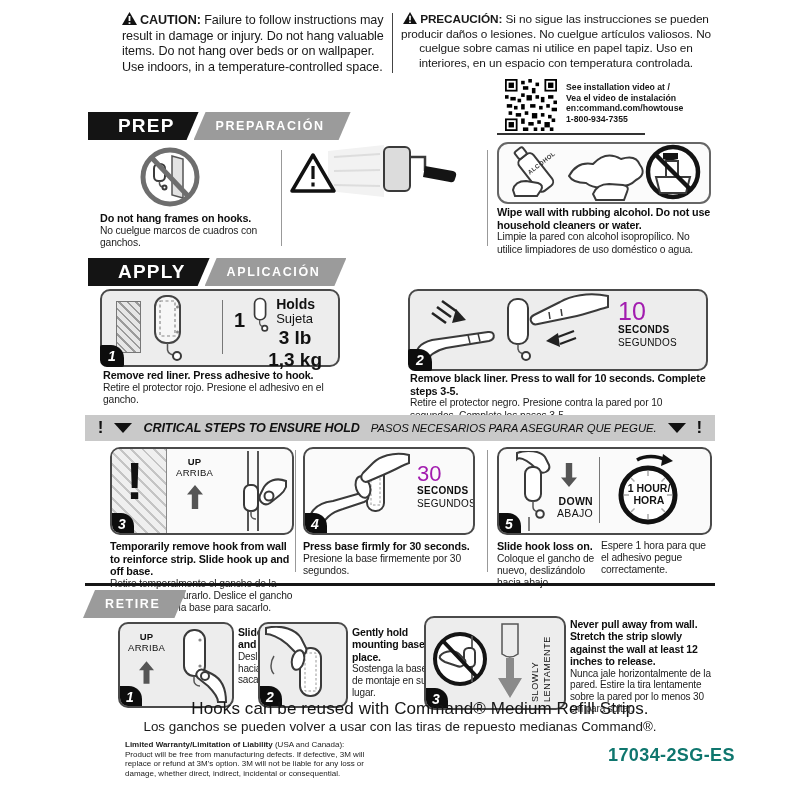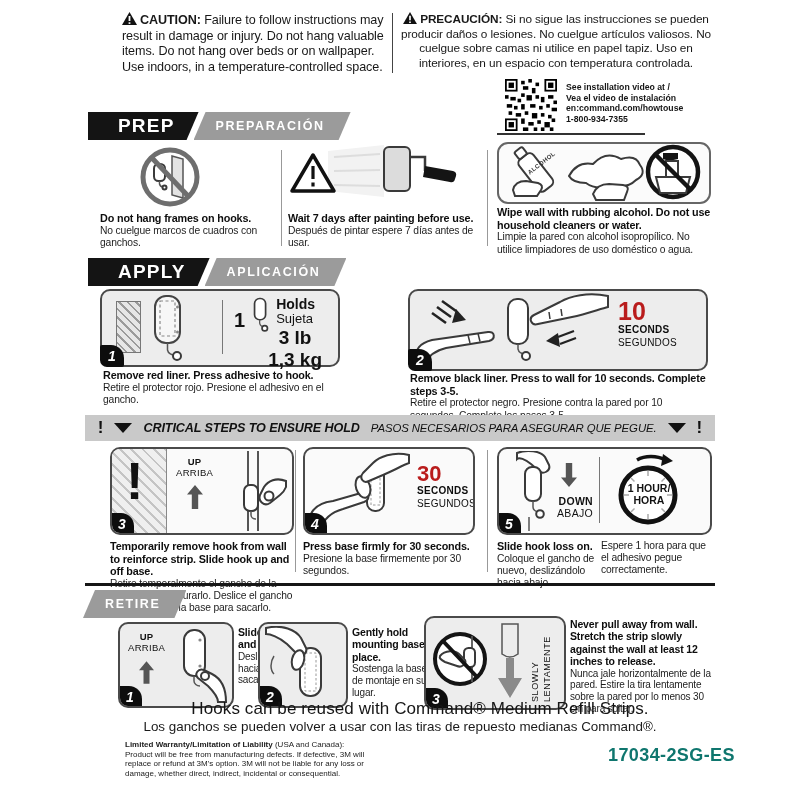--- a/index.html
+++ b/index.html
@@ -45,21 +45,21 @@
   .bang{font-weight:bold;font-size:17px;color:#111;}
   .crit-en{font-style:italic;font-weight:bold;font-size:12.6px;letter-spacing:-0.1px;}
   .crit-es{font-style:italic;font-size:11.4px;letter-spacing:-0.1px;}
   .tri-down{width:0;height:0;border-left:9px solid transparent;border-right:9px solid transparent;border-top:10px solid #111;}
 
   .hatch{background:repeating-linear-gradient(45deg,#9a9a9a 0 1.5px,#e6e6e6 1.5px 6px);border:1px solid #777;}
   .hatch2{background:repeating-linear-gradient(45deg,#c4c4c4 0 2px,#efefef 2px 8px);border-right:1.5px solid #888;}
 
   .lbl-b{font-weight:bold;font-size:9.5px;letter-spacing:0.3px;line-height:1.15;color:#111;}
   .lbl-r{font-size:9.5px;letter-spacing:0.3px;line-height:1.15;color:#111;}
-  .time-big{font-weight:bold;font-size:25px;line-height:1;color:#b91c1c;}
+  .time-big{font-weight:normal;font-size:25px;line-height:1;color:#a21caf;}
   .time-sub{font-weight:bold;font-size:10px;letter-spacing:0.3px;line-height:1.25;color:#0d0d0d;}
   .time-sub2{font-size:10px;letter-spacing:0.2px;line-height:1.25;color:#0d0d0d;}
 
   .holds-en{font-weight:bold;font-size:14px;line-height:1.1;}
   .holds-es{font-size:13px;line-height:1.1;}
   .wt{font-weight:bold;font-size:19px;line-height:1.15;}
 
   .vert{writing-mode:vertical-rl;transform:rotate(180deg);font-size:9px;letter-spacing:0.6px;line-height:1.3;color:#111;}
 
   .reuse-en{position:absolute;left:110px;right:70px;top:699px;text-align:center;font-size:17px;letter-spacing:0.1px;color:#151515;}
@@ -179,24 +179,20 @@
     <line x1="46" y1="12" x2="92" y2="9" stroke="#ddd" stroke-width="2"></line>
     <line x1="46" y1="26" x2="92" y2="25" stroke="#ddd" stroke-width="2"></line>
     <line x1="46" y1="40" x2="92" y2="41" stroke="#ddd" stroke-width="2"></line>
     <polygon points="4,46 25,10 46,46" fill="#fff" stroke="#111" stroke-width="3.5" stroke-linejoin="round"></polygon>
     <rect x="23.4" y="21" width="3.2" height="13" fill="#111"></rect>
       <rect x="23.4" y="37.5" width="3.2" height="4" fill="#111"></rect>
     <rect x="96" y="2" width="26" height="44" rx="5" fill="#dcdcdc" stroke="#3a3a3a" stroke-width="2"></rect>
     <path d="M122,12 h15 v14" fill="none" stroke="#3a3a3a" stroke-width="2.5"></path>
     <path d="M137,21 l28,5 q4,1 3,5 l-1,3 q-1,4 -5,3 l-27,-5 z" fill="#141414"></path>
   </svg>
-  <div class="cap" style="left:288px;top:212px;width:196px;">
-    <div class="en">Wait 7 days after painting before use.</div>
-    <div class="es">Después de pintar espere 7 días antes de usar.</div>
-  </div>
   <div class="vline" style="left:487px;top:150px;height:96px;"></div>
 
   <div class="abs" style="left:497px;top:142px;width:214px;height:62px;">
     <svg width="214" height="62" viewBox="0 0 214 62">
       <rect x="1" y="1" width="212" height="60" rx="10" fill="#fbfbfb" stroke="#666" stroke-width="2"></rect>
       <g transform="translate(40,32) rotate(-38)">
         <rect x="-9" y="-22" width="18" height="40" rx="5" class="ln" stroke-width="1.8"></rect>
         <rect x="-5" y="-31" width="10" height="9" rx="2" class="ln" stroke-width="1.8"></rect>
       </g>
       <path d="M16,48 q2,-9 13,-9 l12,2 q6,2 3,7 l-4,6 l-22,0 z" class="ln" stroke-width="1.8"></path>

